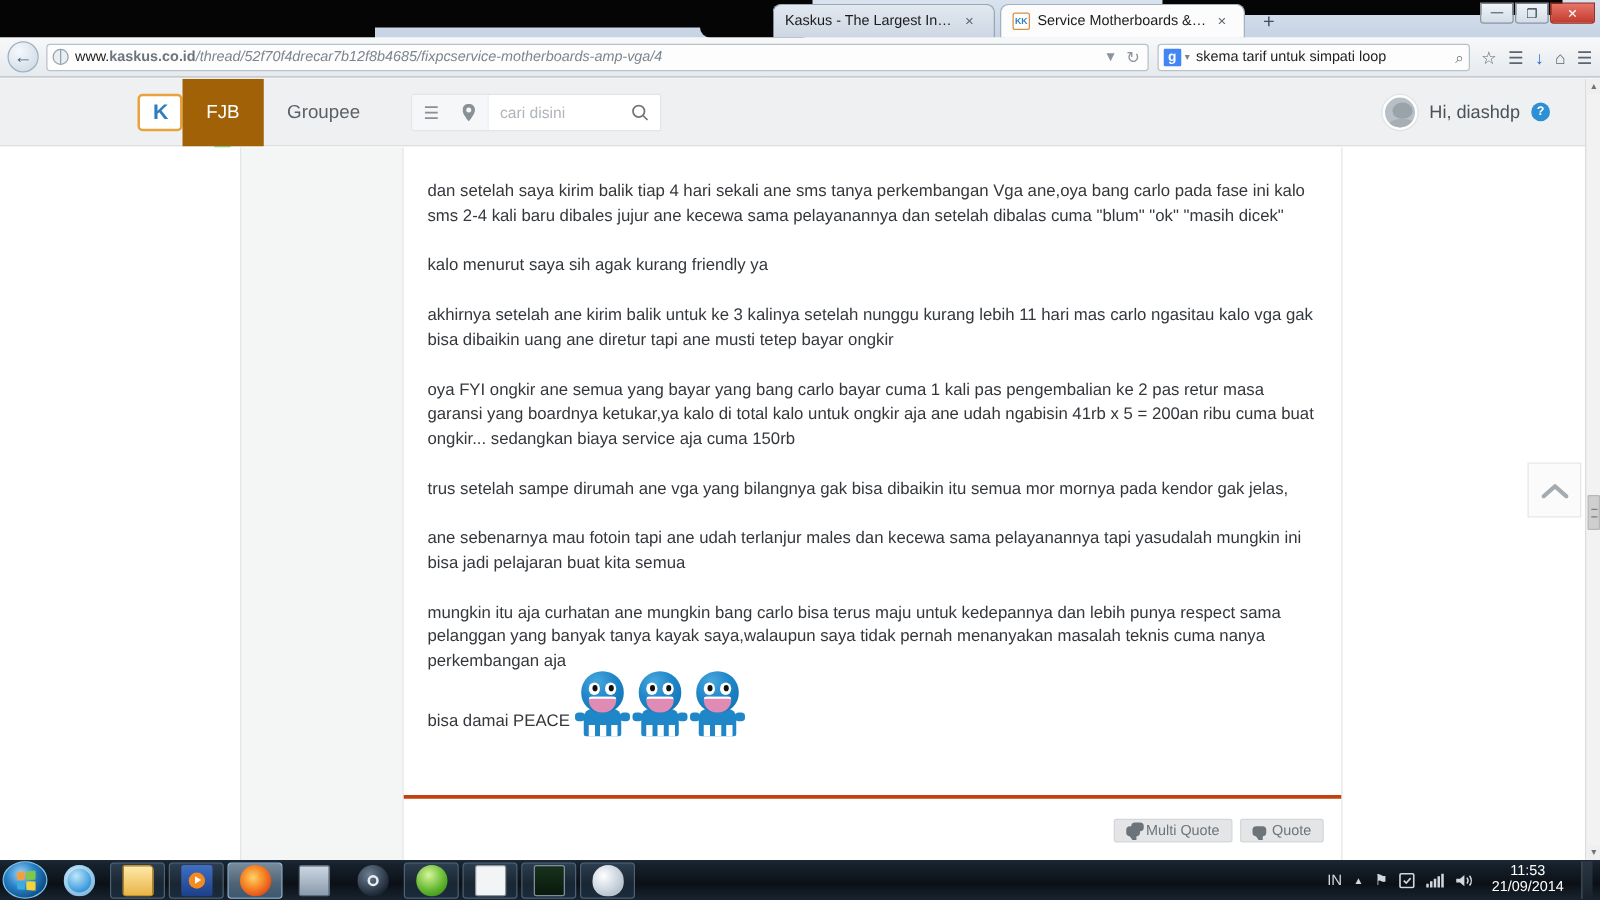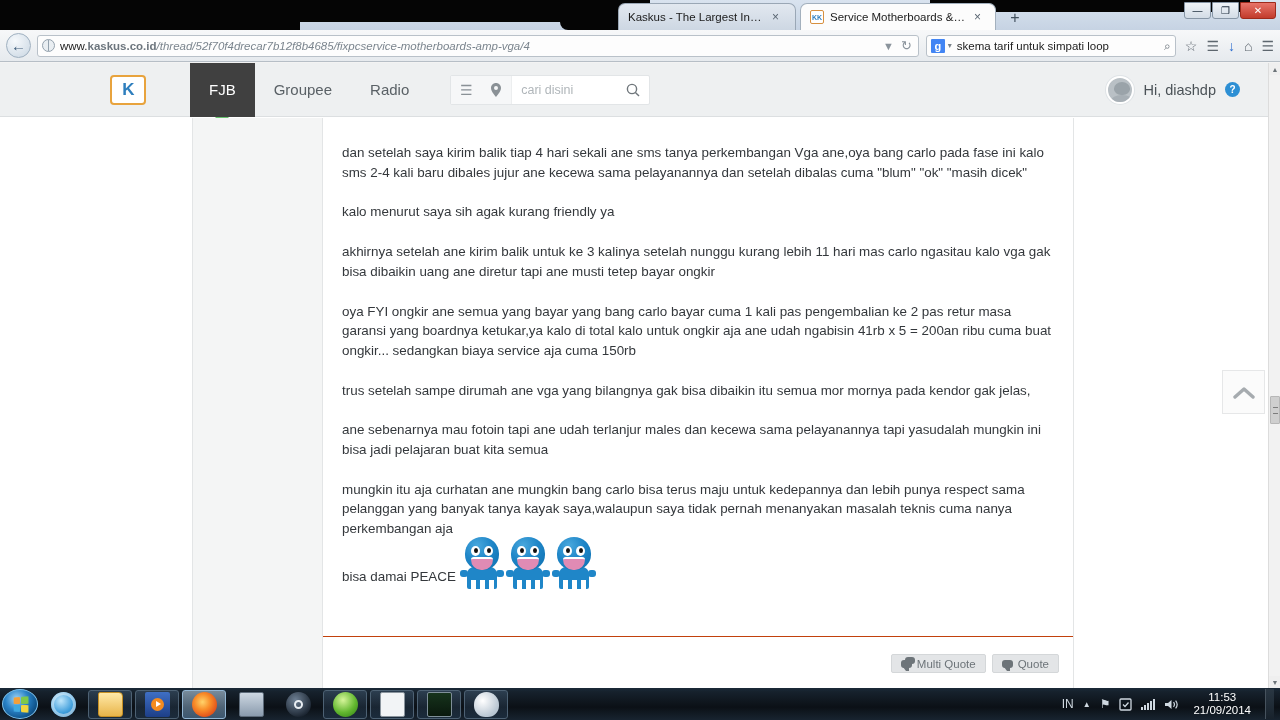--- a/index.html
+++ b/index.html
@@ -107,21 +107,21 @@
   }
   #k-logo{
     margin-left:110px; width:36px;height:30px;border:2px solid #e8a33d;border-radius:4px;
     background:#fff;display:flex;align-items:center;justify-content:center;
     color:#2e7ebd;font-weight:bold;font-size:17px;letter-spacing:-1px;
   }
   .k-nav{
     height:54px;display:flex;align-items:center;padding:0 19px;
     font-size:15px;color:#5a6166;position:relative;
   }
-  .k-nav.active{background:#404040;color:#ffffff;margin-left:44px;}
+  .k-nav.active{background:#a16207;color:#ffffff;}
   .k-nav.active:after{
     content:"";position:absolute;left:50%;bottom:-7px;margin-left:-7px;
     width:0;height:0;border-left:7px solid transparent;border-right:7px solid transparent;
     border-top:7px solid #67c26e;
   }
   #k-searchwrap{
     margin-left:22px;height:30px;background:#ffffff;border:1px solid #e2e5e7;border-radius:2px;
     display:flex;align-items:center;
   }
   .k-sicon{width:30px;height:28px;display:flex;align-items:center;justify-content:center;color:#8a9196;font-size:14px;background:#f6f7f8;}
@@ -178,21 +178,21 @@
     border-radius:3px 3px 11px 11px;background:#e08bb4;border-top:2px solid #fff;
   }
   .peace-emo .body{
     position:absolute;left:5px;top:30px;width:30px;height:22px;
     background:#1f86c8;border-radius:7px 7px 2px 2px;
   }
   .peace-emo .leg{position:absolute;bottom:0;width:5px;height:9px;background:#fff;}
   .peace-emo .arm{position:absolute;top:33px;width:8px;height:7px;background:#1f86c8;border-radius:3px;}
 
   #post-footer{
-    position:absolute;left:0;right:0;top:518px;height:54px;border-top:1px solid #c2410c;
+    position:absolute;left:0;right:0;top:518px;height:54px;border-top:3px solid #c2410c;
     display:flex;align-items:center;justify-content:flex-end;padding-right:14px;gap:6px;
   }
   .qbtn{
     height:19px;background:#e3e5e7;border:1px solid #d4d7d9;border-radius:2px;
     display:flex;align-items:center;gap:5px;padding:0 9px;font-size:11.5px;color:#6d7479;
   }
   .bubble{
     width:11px;height:8px;background:#6d7479;border-radius:3px;position:relative;display:inline-block;
   }
   .bubble:after{content:"";position:absolute;left:2px;bottom:-3px;border-left:3px solid transparent;border-right:3px solid #6d7479;border-top:4px solid #6d7479;}
@@ -302,21 +302,20 @@
     <span class="navicon">⌂</span>
     <span class="navicon">☰</span>
   </div>
 
   <div id="viewport">
 
     <div id="kaskus-header">
       <div id="k-logo">K</div>
       <div class="k-nav active">FJB</div>
       <div class="k-nav">Groupee</div>
-      <div class="k-nav">Radio</div>
 
       <div id="k-searchwrap">
         <div class="k-sicon">☰</div>
         <div class="k-sicon">
           <svg width="10" height="14" viewBox="0 0 10 14">
               <path d="M5 0C2.2 0 0 2.2 0 5c0 3.6 5 9 5 9s5-5.4 5-9c0-2.8-2.2-5-5-5zm0 7a2 2 0 110-4 2 2 0 010 4z" fill="#8a9196"></path>
             </svg>
         </div>
         <div id="k-searchinput">cari disini</div>
         <div id="k-searchgo">

